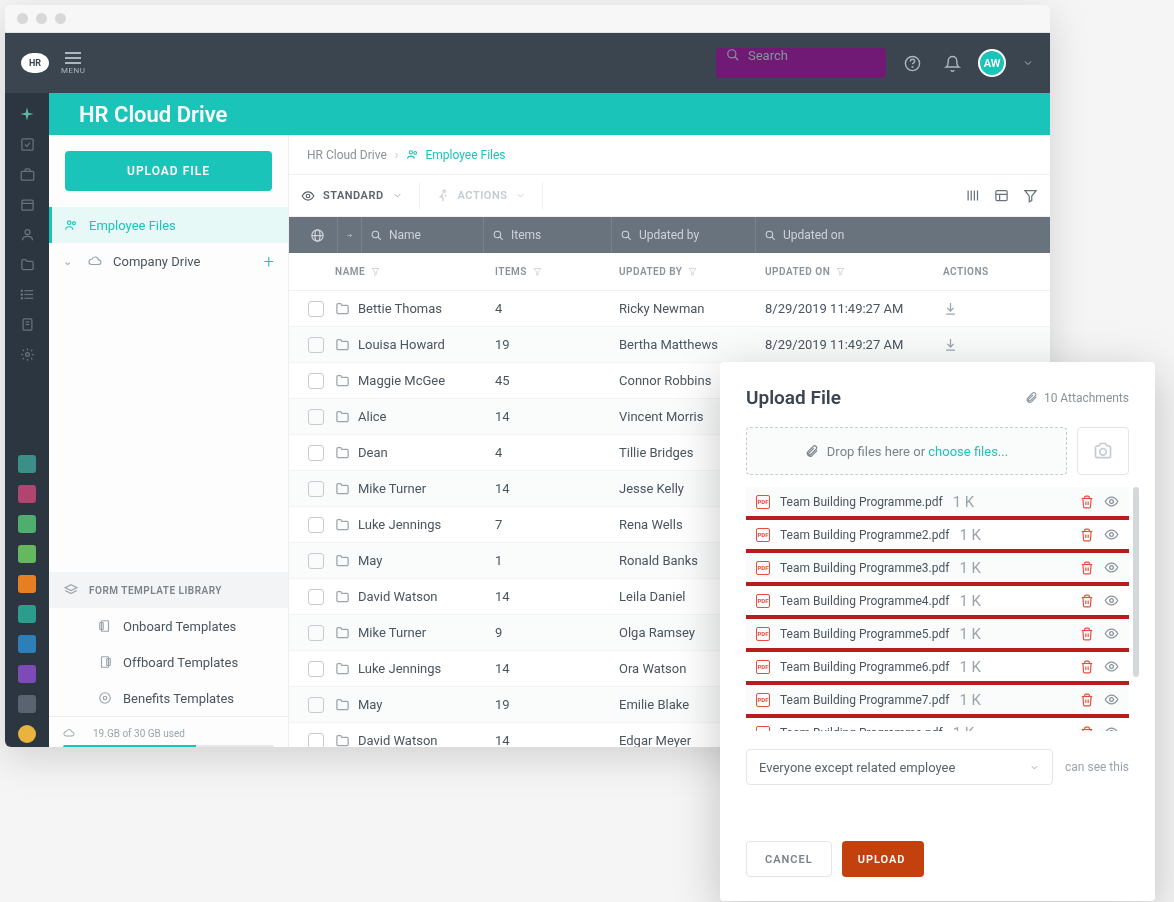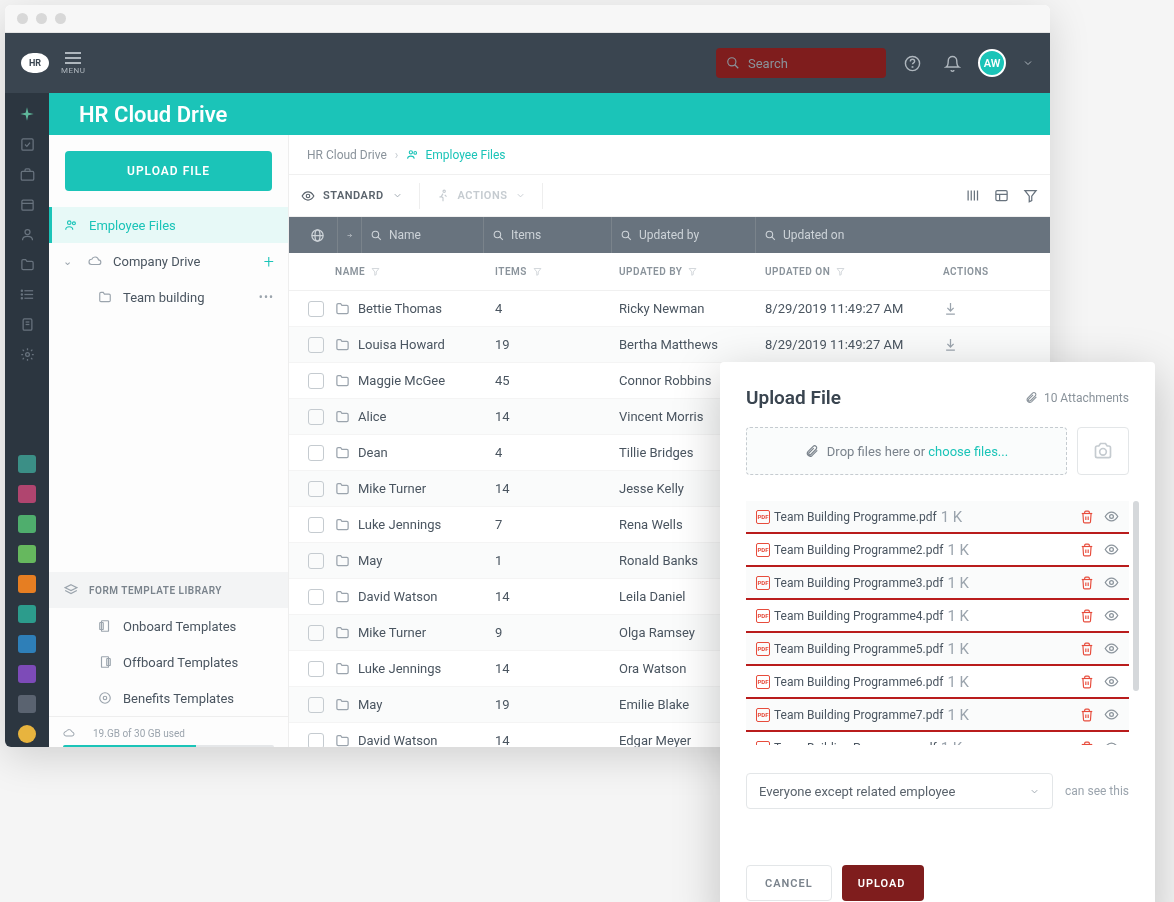--- a/index.html
+++ b/index.html
@@ -11,21 +11,21 @@
 .traffic-lights { display: flex; gap: 8px; }
 .traffic-lights span { width: 11px; height: 11px; border-radius: 50%; background: #d8d8d8; }
 
 .topbar { height: 60px; background: #3a4550; display: flex; align-items: center; padding: 0 16px; gap: 12px; }
 .logo-hr { width: 28px; height: 20px; background: #fff; border-radius: 12px 12px 12px 12px / 10px 10px 10px 10px; display: flex; align-items: center; justify-content: center; font-size: 9px; font-weight: bold; color: #3a4550; }
 .menu-btn { display: flex; flex-direction: column; align-items: center; gap: 2px; cursor: pointer; }
 .menu-lines { display: flex; flex-direction: column; gap: 3px; }
 .menu-lines span { width: 16px; height: 2px; background: #aeb6bd; }
 .menu-label { font-size: 8px; color: #aeb6bd; letter-spacing: 0.5px; }
 .topbar-spacer { flex: 1; }
-.search-box { width: 170px; height: 30px; background: #7f1d1d; border-radius: 4px; display: flex; align-items: center; padding: 0 10px; gap: 8px; color: #8a939b; font-size: 13px; }
+.search-box { width: 170px; height: 30px; background: #701a75; border-radius: 4px; display: flex; padding: 0 10px; gap: 8px; color: #8a939b; font-size: 13px; }
 .icon-btn { width: 28px; height: 28px; display: flex; align-items: center; justify-content: center; color: #aeb6bd; cursor: pointer; }
 .avatar { width: 28px; height: 28px; border-radius: 50%; background: #1bc4b8; display: flex; align-items: center; justify-content: center; color: #fff; font-size: 11px; font-weight: 600; border: 2px solid #fff; }
 .chevron { color: #aeb6bd; margin-left: 4px; }
 
 .main-container { display: flex; height: calc(100% - 76px); }
 
 .icon-rail { width: 44px; background: #2c3640; display: flex; flex-direction: column; align-items: center; padding-top: 8px; gap: 4px; }
 .rail-item { width: 32px; height: 26px; display: flex; align-items: center; justify-content: center; color: #68737e; font-size: 14px; cursor: pointer; }
 .rail-item.mid-sep { margin-top: 80px; }
 .rail-badge { width: 18px; height: 18px; border-radius: 3px; }
@@ -77,40 +77,40 @@
 .col-updon { width: 178px; }
 .col-actions { width: 60px; color: #9ba4ad; }
 .hdr { font-size: 10px; font-weight: 600; letter-spacing: 0.5px; color: #8a939b; display: flex; align-items: center; gap: 6px; }
 .checkbox { width: 16px; height: 16px; border: 1.5px solid #c5cbd0; border-radius: 3px; }
 .folder-ico { color: #9ba4ad; }
 
 .modal { position: absolute; top: 362px; left: 720px; width: 435px; background: #fff; border-radius: 4px; box-shadow: 0 12px 48px rgba(0,0,0,0.22); padding: 24px 26px; }
 .modal-head { display: flex; align-items: center; justify-content: space-between; margin-bottom: 18px; }
 .modal-title { font-size: 19px; font-weight: 600; color: #3a4550; }
 .modal-attach { font-size: 12px; color: #8a939b; display: flex; align-items: flex-start; gap: 6px; }
-.drop-row { display: flex; gap: 10px; margin-bottom: 26px; }
+.drop-row { display: flex; gap: 10px; margin-bottom: 12px; }
 .drop-zone { flex: 1; height: 48px; border: 1px dashed #c5cbd0; border-radius: 4px; background: #fafcfc; display: flex; align-items: center; justify-content: center; gap: 8px; font-size: 13px; color: #7a838c; }
 .drop-zone a { color: #1bc4b8; }
 .cam-btn { width: 52px; height: 48px; border: 1px solid #e3e6e8; border-radius: 4px; display: flex; align-items: center; justify-content: center; color: #c5cbd0; }
 .file-list { max-height: 244px; overflow: hidden; position: relative; }
-.file-row { height: 33px; display: flex; align-items: center; padding: 0 10px; gap: 4px; font-size: 12px; color: #4a5560; border-bottom: 2px solid #b91c1c; }
+.file-row { height: 33px; display: flex; align-items: center; padding: 0 10px; gap: 10px; font-size: 12px; color: #4a5560; border-bottom: 4px solid #b91c1c; }
 .file-row:nth-child(odd) { background: #fafbfb; }
 .pdf-ico { width: 14px; height: 14px; border: 1px solid #e74c3c; border-radius: 2px; font-size: 6px; color: #e74c3c; display: flex; align-items: center; justify-content: center; font-weight: bold; }
 .file-size { color: #9ba4ad; font-size: 15px; }
 .file-actions { margin-left: auto; display: flex; gap: 10px; align-items: center; }
 .trash-ico { color: #e74c3c; cursor: pointer; }
 .eye-ico { color: #8a939b; cursor: pointer; }
 .file-scroll { position: absolute; right: -10px; top: 0; width: 6px; height: 78%; background: #d5d8db; border-radius: 3px; }
-.perm-row { display: flex; align-items: center; gap: 12px; margin-top: 28px; }
+.perm-row { display: flex; align-items: center; gap: 12px; margin-top: 18px; }
 .perm-select { flex: 1; height: 36px; border: 1px solid #e3e6e8; border-radius: 4px; padding: 0 12px; display: flex; align-items: center; justify-content: space-between; font-size: 13px; color: #5a636c; }
 .perm-txt { font-size: 12px; color: #9ba4ad; }
 .modal-footer { display: flex; justify-content: flex-start; gap: 10px; margin-top: 56px; }
 .btn { height: 36px; padding: 0 18px; border-radius: 4px; font-size: 11px; font-weight: 600; letter-spacing: 1px; cursor: pointer; border: none; }
 .btn-cancel { background: #fff; border: 1px solid #e3e6e8; color: #7a838c; }
-.btn-upload { background: #7f1d1d; color: #fff; padding-left: 16px; }
+.btn-upload { background: #c2410c; color: #fff; padding-left: 16px; }
 
 svg { display: block; }
 </style>
 </head>
 <body>
 
 <div class="window">
   <div class="titlebar">
     <div class="traffic-lights">
       <span></span>
@@ -271,29 +271,20 @@
             <div class="tree-item">
               <span class="tree-chev">⌄</span>
               <span class="tree-icon">
                   <svg width="14" height="14" viewBox="0 0 24 24" fill="none" stroke="currentColor" stroke-width="2">
                     <path d="M18 18a4 4 0 0 0 0-8 6 6 0 0 0-11.5-1A4.5 4.5 0 0 0 6 18z"></path>
                   </svg>
                 </span>
               <span>Company Drive</span>
               <span class="tree-plus">+</span>
             </div>
-            <div class="tree-item sub2">
-              <span class="tree-icon">
-                  <svg width="14" height="14" viewBox="0 0 24 24" fill="none" stroke="currentColor" stroke-width="2">
-                    <path d="M3 6a2 2 0 0 1 2-2h4l2 3h8a2 2 0 0 1 2 2v9a2 2 0 0 1-2 2H5a2 2 0 0 1-2-2z"></path>
-                  </svg>
-                </span>
-              <span>Team building</span>
-              <span class="tree-dots">•••</span>
-            </div>
           </div>
           <div class="section-header">
             <span class="tree-icon">
                 <svg width="14" height="14" viewBox="0 0 24 24" fill="none" stroke="currentColor" stroke-width="2">
                   <polygon points="12 3 22 8 12 13 2 8"></polygon>
                   <polyline points="2 13 12 18 22 13"></polyline>
                 </svg>
               </span>
             <span>FORM TEMPLATE LIBRARY</span>
           </div>

